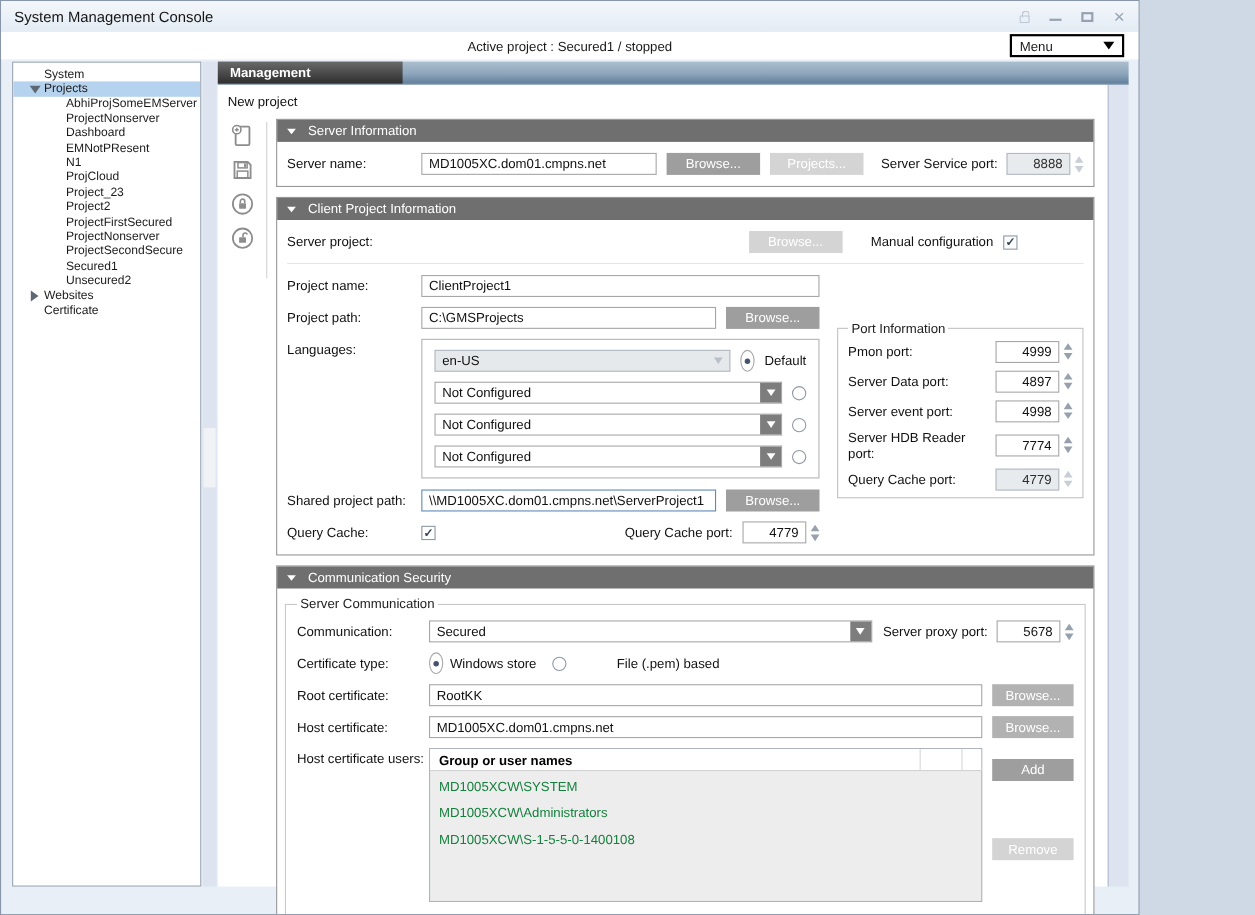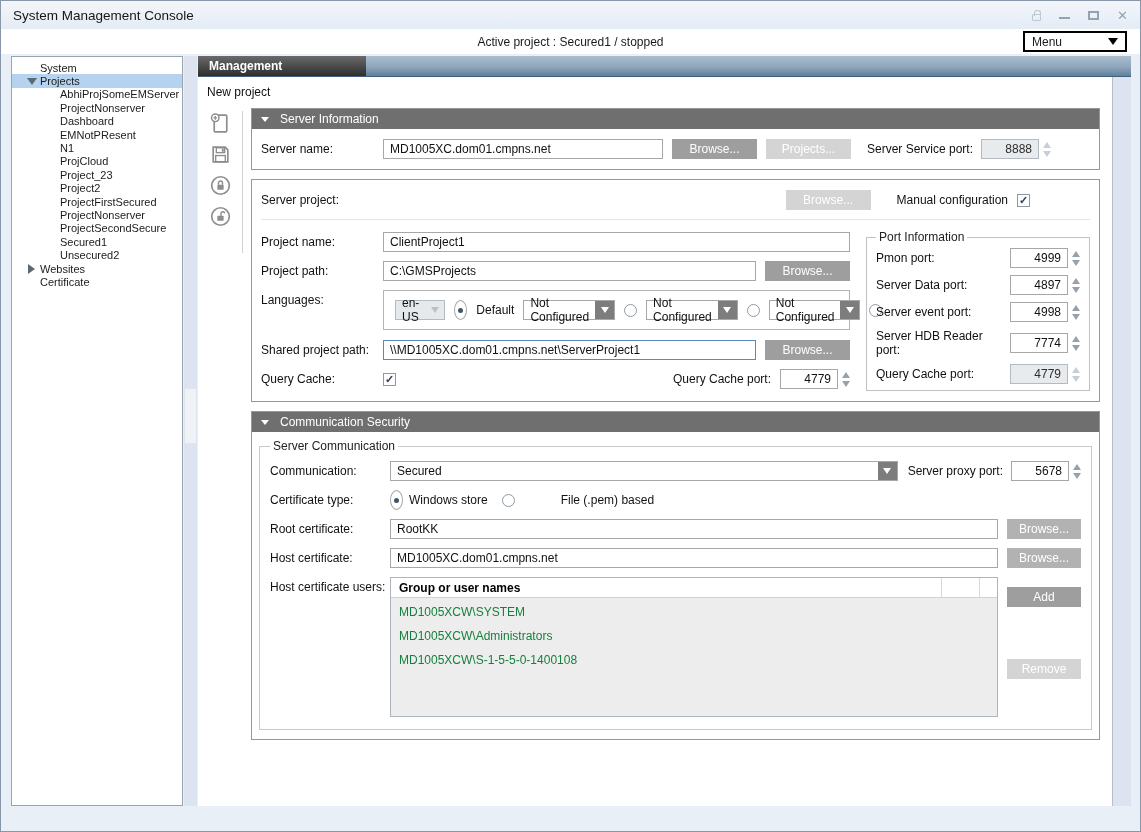--- a/index.html
+++ b/index.html
@@ -1,19 +1,19 @@
 <!DOCTYPE html>
 <html><head>
 <meta charset="utf-8">
 <style>
   * { box-sizing: border-box; margin: 0; padding: 0; }
   html,body { background:#cfd9e6; }
   body { font-family:"Liberation Sans", sans-serif; }
 
-  .window { width:1141px; height:832px; background:#e9eff7; border:1px solid #8796a9;
+  .window { width:1036px; height:832px; background:#e9eff7; border:1px solid #8796a9;
             display:flex; flex-direction:column; position:relative; overflow:hidden; }
 
   
   .titlebar { height:28px; flex:none; display:flex; align-items:center; padding:0 12px;
               background:linear-gradient(#f3f7fb,#e3ebf4); font-size:13.5px; color:#161616; }
   .titlebar .ttl { flex:1; }
   .wctrls { display:flex; align-items:center; gap:18px; }
   .tb-lock { width:9px; height:7px; border:1.4px solid #bcc6d4; border-radius:1px; position:relative; margin-top:5px;}
   .tb-lock:before { content:""; position:absolute; left:1px; top:-5px; width:5px; height:5px;
                     border:1.4px solid #bcc6d4; border-bottom:none; border-radius:3px 3px 0 0; }
@@ -113,21 +113,21 @@
   .sep-line { border-top:1px solid #e6e6e6; margin:1px 0 10px; }
 
   .cols { display:flex; align-items:center; }
   .leftcol { flex:1; min-width:0; }
   fieldset.ports { width:224px; flex:none; margin-left:16px; border:1px solid #c2c2c2; padding:4px 9px 4px; }
   fieldset.ports legend { font-size:12px; color:#222; padding:0 3px; }
   .prow { display:flex; align-items:center; margin-bottom:7px; }
   .prow:last-child { margin-bottom:2px; }
   .prow .pl { flex:1; font-size:12px; color:#111; }
 
-  .langbox { flex:1; min-width:0; border:1px solid #b4b4b4; padding:9px 11px; display:flex; flex-direction:row; gap:9px; }
+  .langbox { flex:1; min-width:0; border:1px solid #b4b4b4; padding:9px 11px; display:flex; flex-direction:column; gap:9px; }
   .lrow { display:flex; align-items:center; gap:9px; }
   .radlbl { font-size:12px; color:#111; }
 
   fieldset.comm { border:1px solid #c9c9c9; margin:3px 1px 1px; padding:8px 10px 12px; }
   fieldset.comm legend { font-size:12px; color:#222; padding:0 3px; }
   fieldset.comm .lbl { width:120px; }
 
   .userlist { flex:1; min-width:0; border:1px solid #aeb4bb; background:#ededed; height:140px;
               display:flex; flex-direction:column; }
   .lheader { height:20px; flex:none; background:#fff; border-bottom:1px solid #d2d2d2;
@@ -291,20 +291,24 @@
                     <input class="tin num dis" style="margin-left: 8px;" value="8888">
                     <span class="spin dis">
                         <span class="up"></span>
                         <span class="dn"></span>
                       </span>
                   </div>
                 </div>
               </div>
 
               <div class="section">
+                <div class="sec-header">
+                  <span class="tri-w"></span>
+                  <span>Client Project Information</span>
+                </div>
                 <div class="sec-body">
                   <div class="frow">
                     <span class="lbl">Server project:</span>
                     <span style="flex:1"></span>
                     <button class="btn dis">Browse...</button>
                     <span class="nowrap" style="margin-left:26px;">Manual configuration</span>
                     <span class="cb checked" style="margin-left:9px; margin-right:60px;"></span>
                   </div>
                   <div class="sep-line"></div>
 

